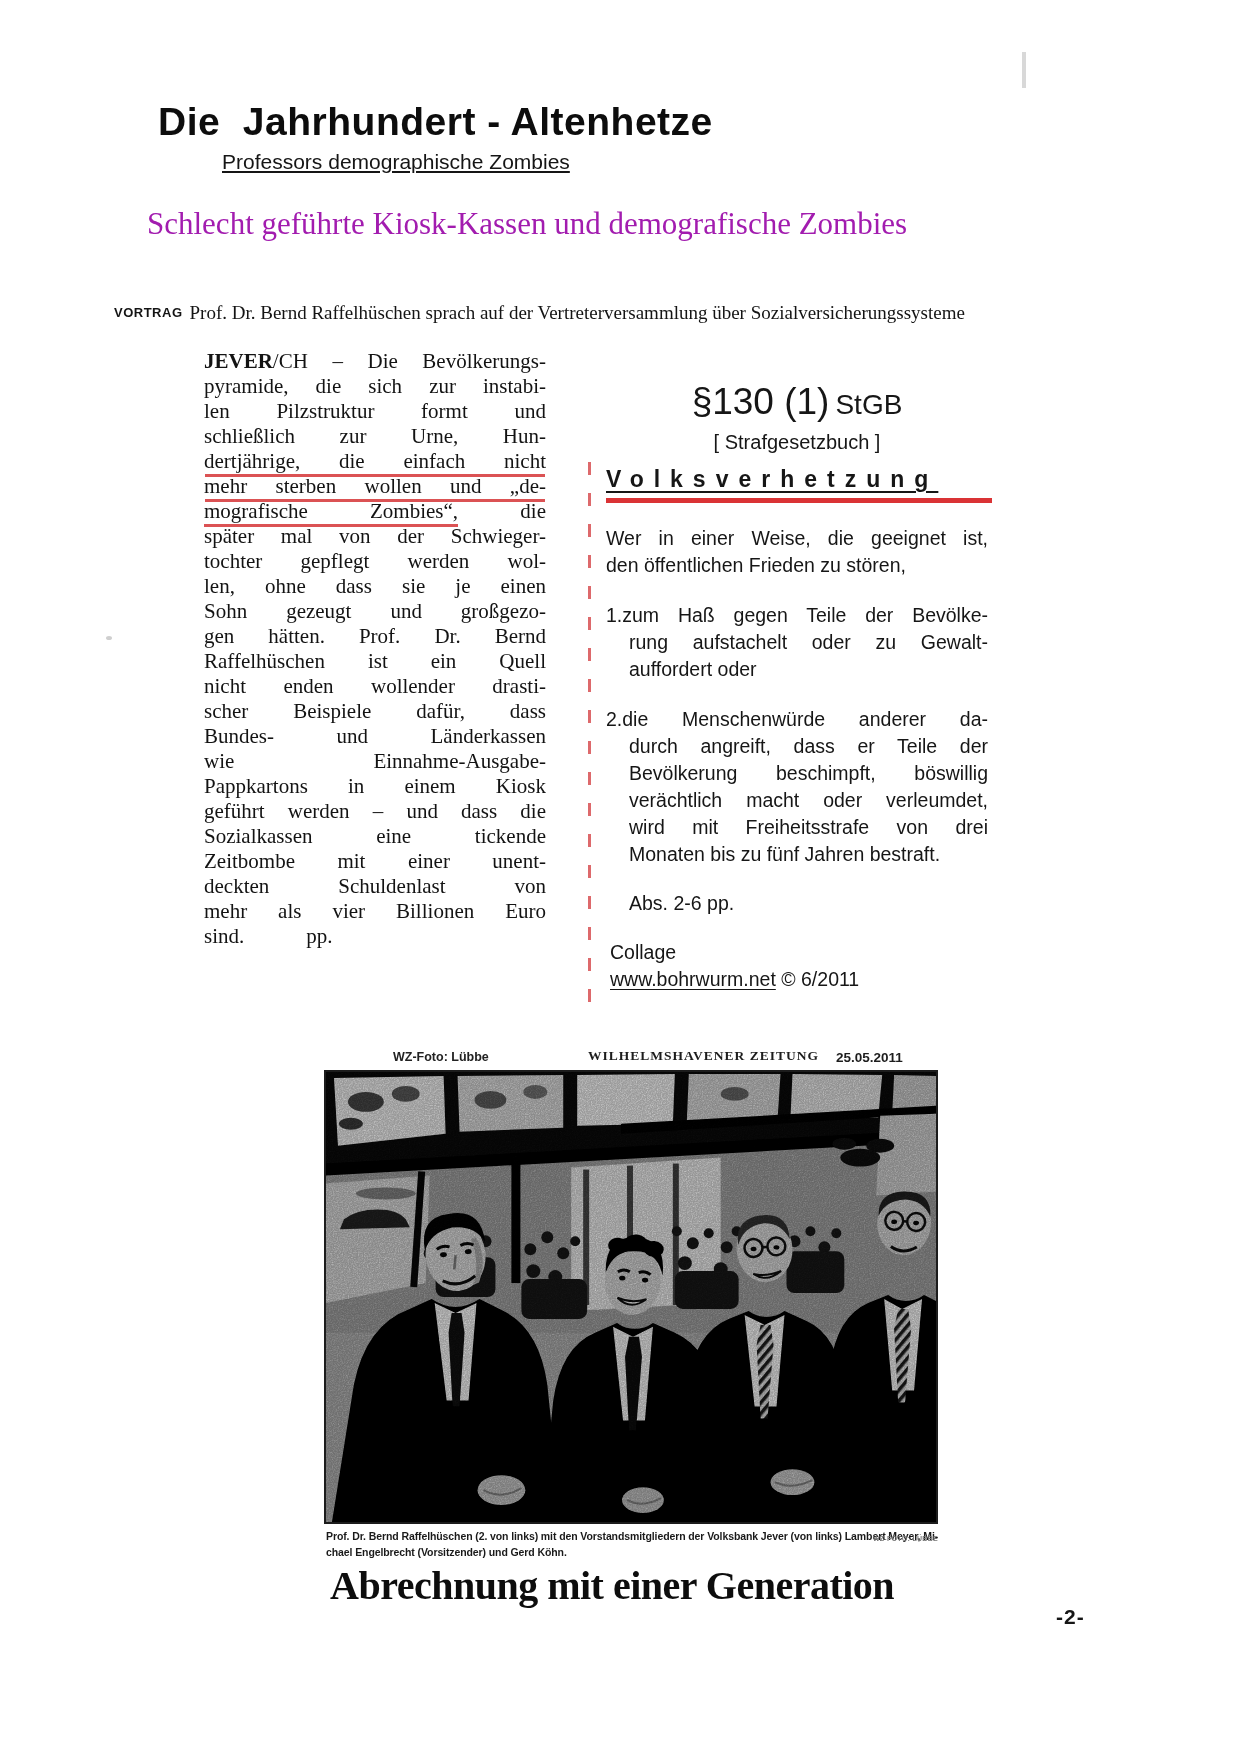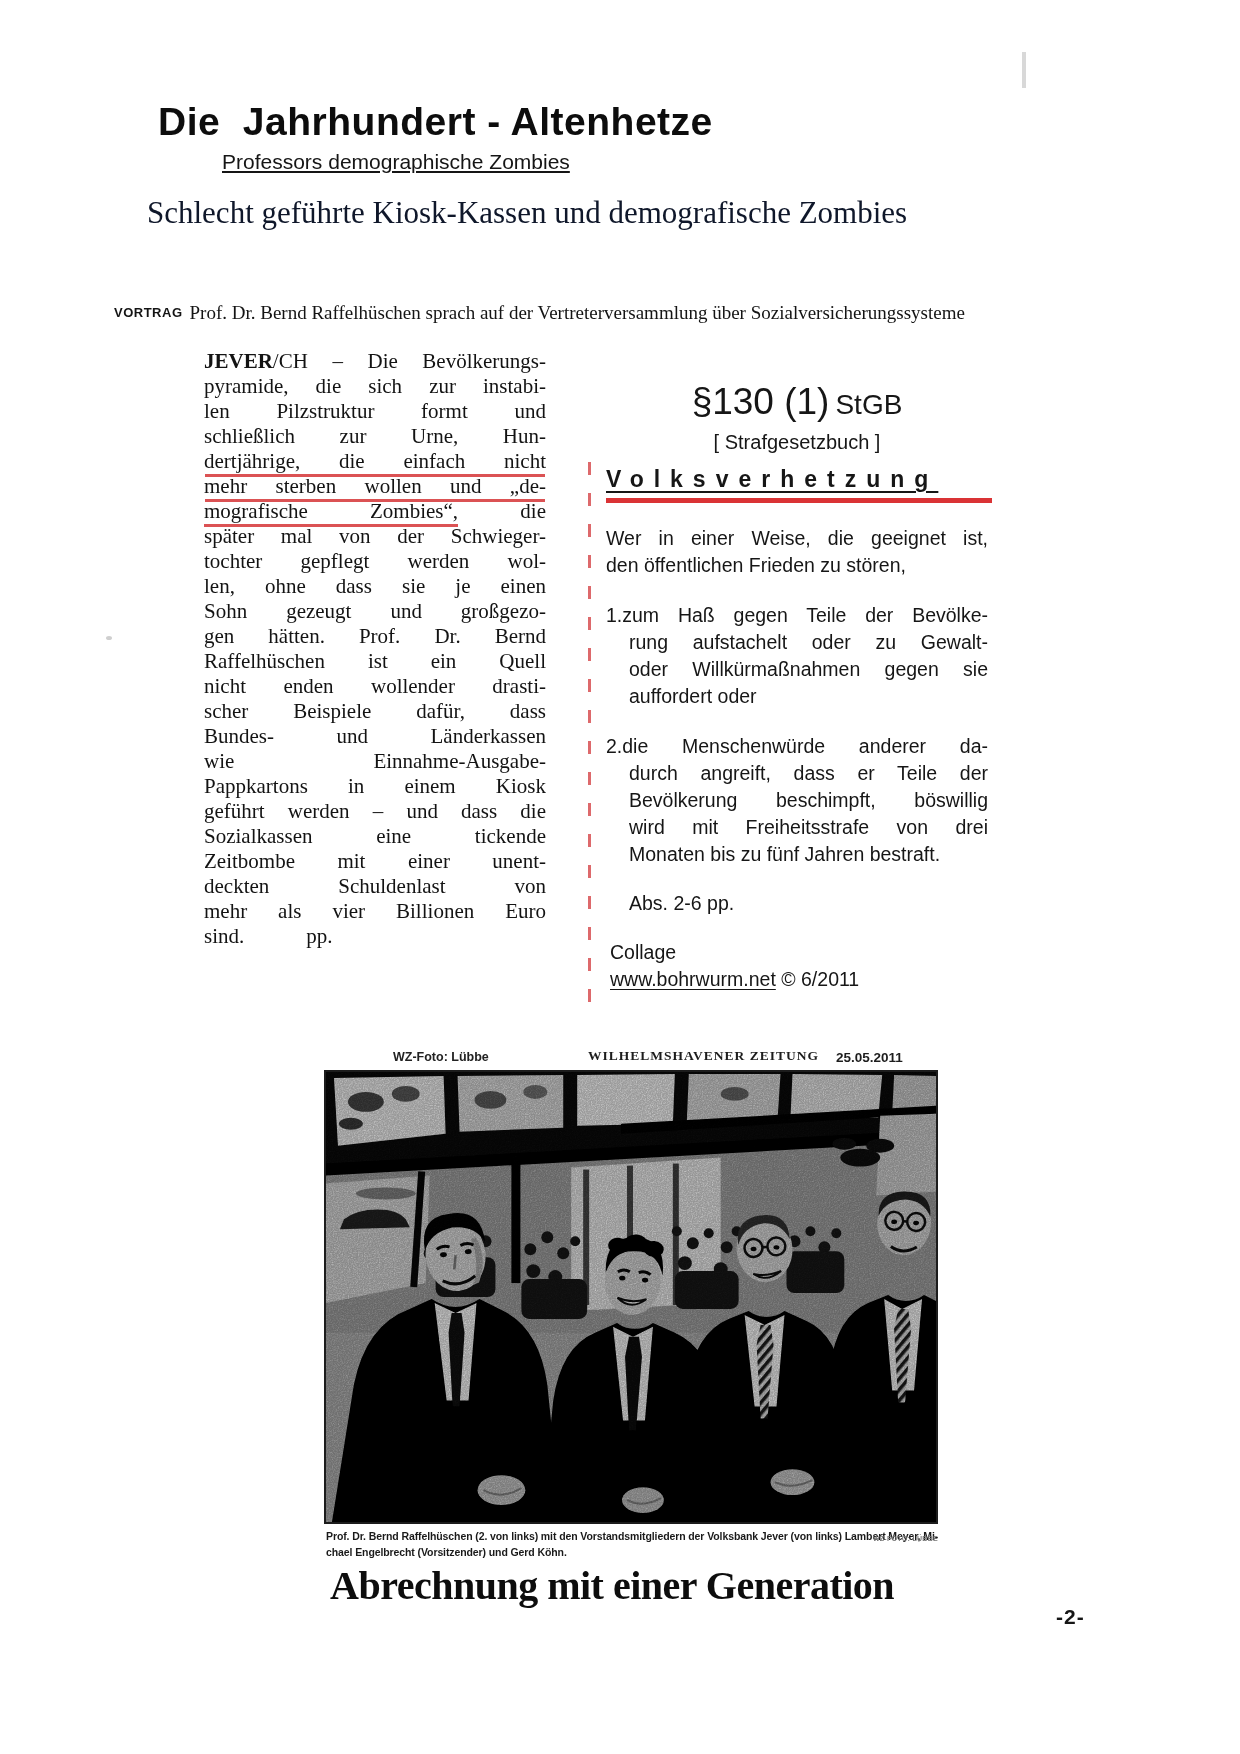--- a/index.html
+++ b/index.html
@@ -4,21 +4,21 @@
 <style>
   html,body { margin:0; padding:0; background:#ffffff; }
   .page {
     position:relative; width:1240px; height:1754px; background:#ffffff;
     font-family:"Liberation Sans", sans-serif; color:#111; overflow:hidden;
   }
 
   
   .title { position:absolute; left:158px; top:100px; font-size:39px; font-weight:bold; letter-spacing:.5px; white-space:pre; color:#0d0d0d; }
   .subtitle { position:absolute; left:222px; top:150px; font-size:21px; color:#151515;text-decoration:underline; }
-  .headline { position:absolute; left:147px; top:195px; font-family:"Liberation Serif", serif; font-size:31px; color:#0f172a; white-space:pre; }
+  .headline { position:absolute; left:147px; top:206px; font-family:"Liberation Serif", serif; font-size:31px; color:#a21caf; white-space:pre; }
   .kicker { position:absolute; left:95px; top:280px; font-family:"Liberation Serif", serif; font-size:19px; color:#141414; white-space:pre; }
   .kicker .lab { font-family:Liberation Sans, sans-serif; font-weight:bold; font-size:13px; letter-spacing:.5px; vertical-align:2px; margin-right:7px; }
 
   
   .col-left { position:absolute; left:204px; top:349px; width:342px; font-family:"Liberation Serif", serif; font-size:21px; color:#131313; }
   .aline { height:25px; line-height:25px; text-align:justify; text-align-last:justify; white-space:nowrap; }
   .aline.lastline { text-align-last:left; }
   .aline .bold { font-weight:bold; }
   .redline { box-shadow:0 4px 0 -1px rgba(213,52,54,.85); }
   .redline-span { border-bottom:3px solid rgba(213,52,54,.85); padding-bottom:1px; }
@@ -119,27 +119,27 @@
       <span class="law-title">Volksverhetzung</span>
       <div class="law-redline"></div>
     </div>
     <div class="law-intro">
       <div class="law-line">Wer in einer Weise, die geeignet ist,</div>
       <div class="law-line shortl">den öffentlichen Frieden zu stören,</div>
     </div>
     <div class="law-item">
       <div class="law-line first"><span>1.</span><span>zum Haß gegen Teile der Bevölke-</span></div>
       <div class="law-line">rung aufstachelt oder zu Gewalt-</div>
-      <div class="law-line">oder Willkürmaßnahmen gegen sie</div>
       <div class="law-line shortl">auffordert oder</div>
     </div>
     <div class="law-item">
       <div class="law-line first"><span>2.</span><span>die Menschenwürde anderer da-</span></div>
       <div class="law-line">durch angreift, dass er Teile der</div>
       <div class="law-line">Bevölkerung beschimpft, böswillig</div>
+      <div class="law-line">verächtlich macht oder verleumdet,</div>
       <div class="law-line">wird mit Freiheitsstrafe von drei</div>
       <div class="law-line shortl">Monaten bis zu fünf Jahren bestraft.</div>
     </div>
     <div class="law-abs">Abs. 2-6  pp.</div>
     <div class="law-collage">Collage</div>
     <div class="law-url-line">
       <span class="law-url">www.bohrwurm.net</span> <span>© 6/2011</span>
     </div>
   </div>
 

